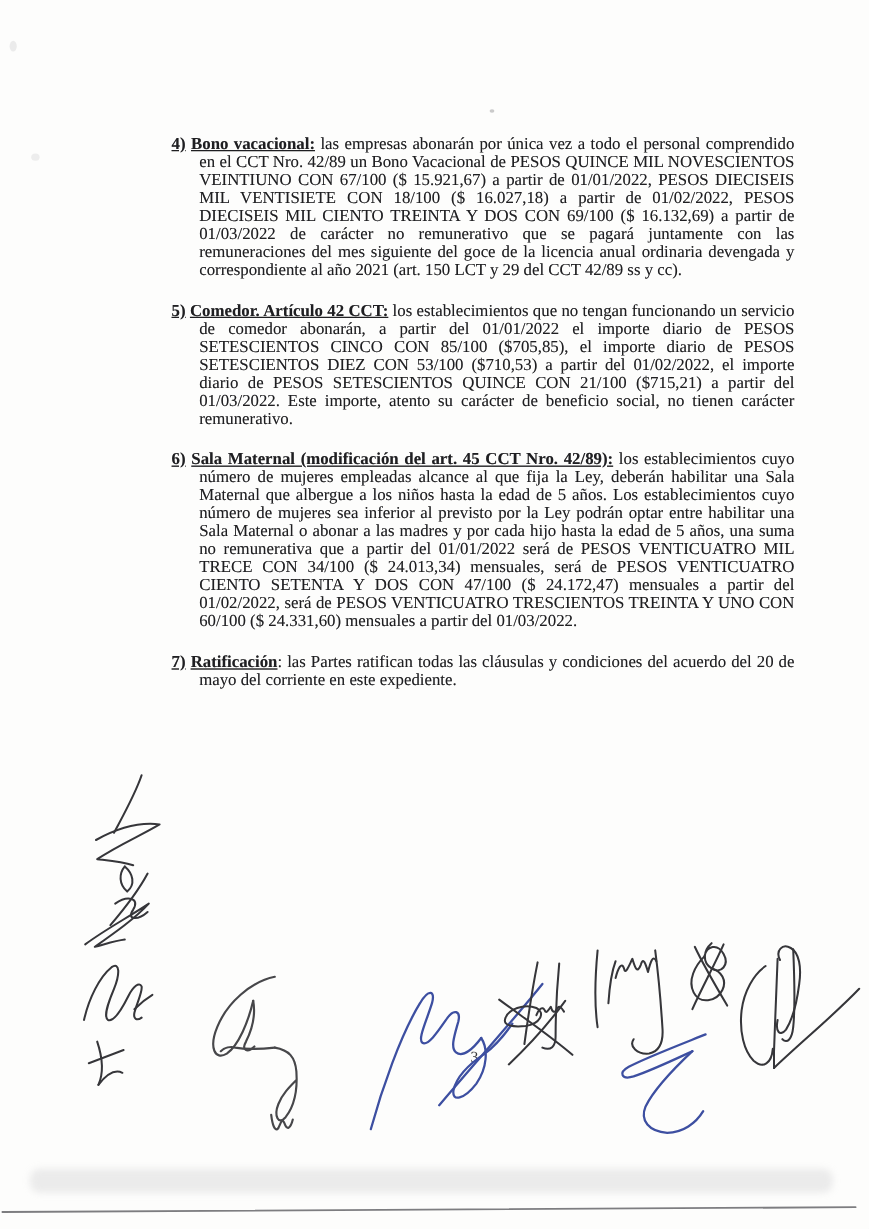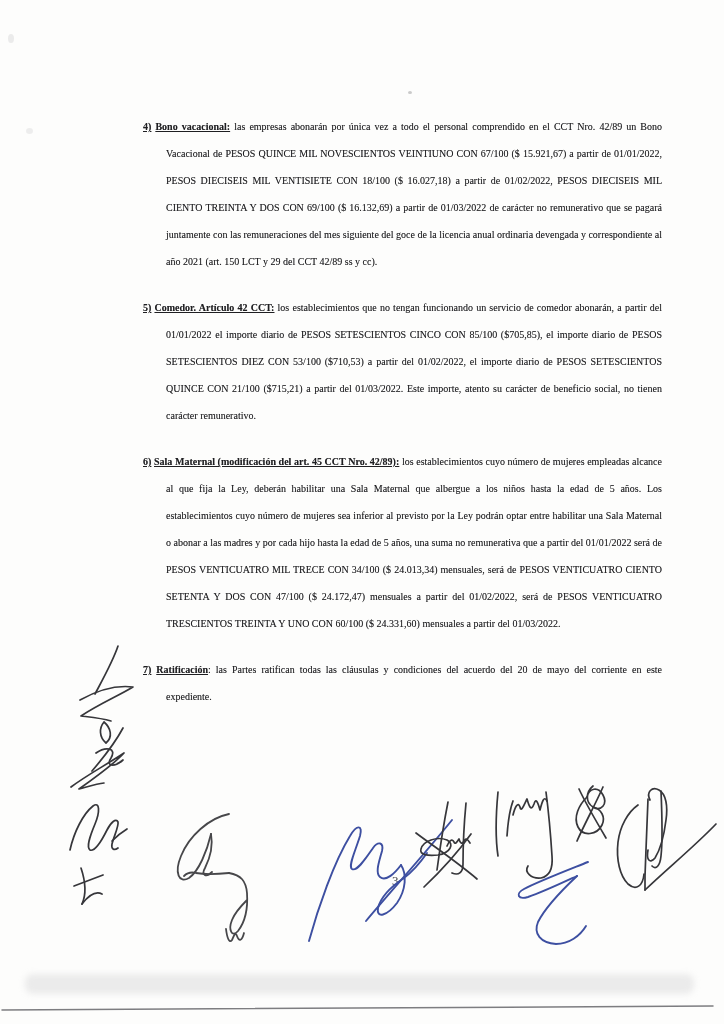--- a/index.html
+++ b/index.html
@@ -4,21 +4,21 @@
 <style>
   html,body{margin:0;padding:0;}
   body{
     width:724px;height:1024px;position:relative;overflow:hidden;
     background:#fbfbfa;
     font-family:"Liberation Serif","DejaVu Serif",serif;
   }
   .page{position:absolute;inset:0;background:#fdfdfc;}
   .doc{
     position:absolute;left:143px;top:113px;width:519px;
-    color:#1f1f22;font-size:10px;line-height:27px;text-align:justify;
+    color:#1f1f22;font-size:14px;line-height:15px;text-align:justify;
     text-shadow:0 0 .4px rgba(40,40,40,.45);
   }
   .clause{margin:0 0 19px 0;padding-left:23px;text-indent:-23px;}
   .clause-number{font-weight:bold;text-decoration:underline;}
   .clause-heading{font-weight:bold;text-decoration:underline;}
   .page-number{
     position:absolute;left:392px;top:873px;font-size:13px;color:#3a3a3d;
     font-family:"Liberation Serif","DejaVu Serif",serif;
   }
   .sig-layer{position:absolute;left:0;top:0;pointer-events:none;}

